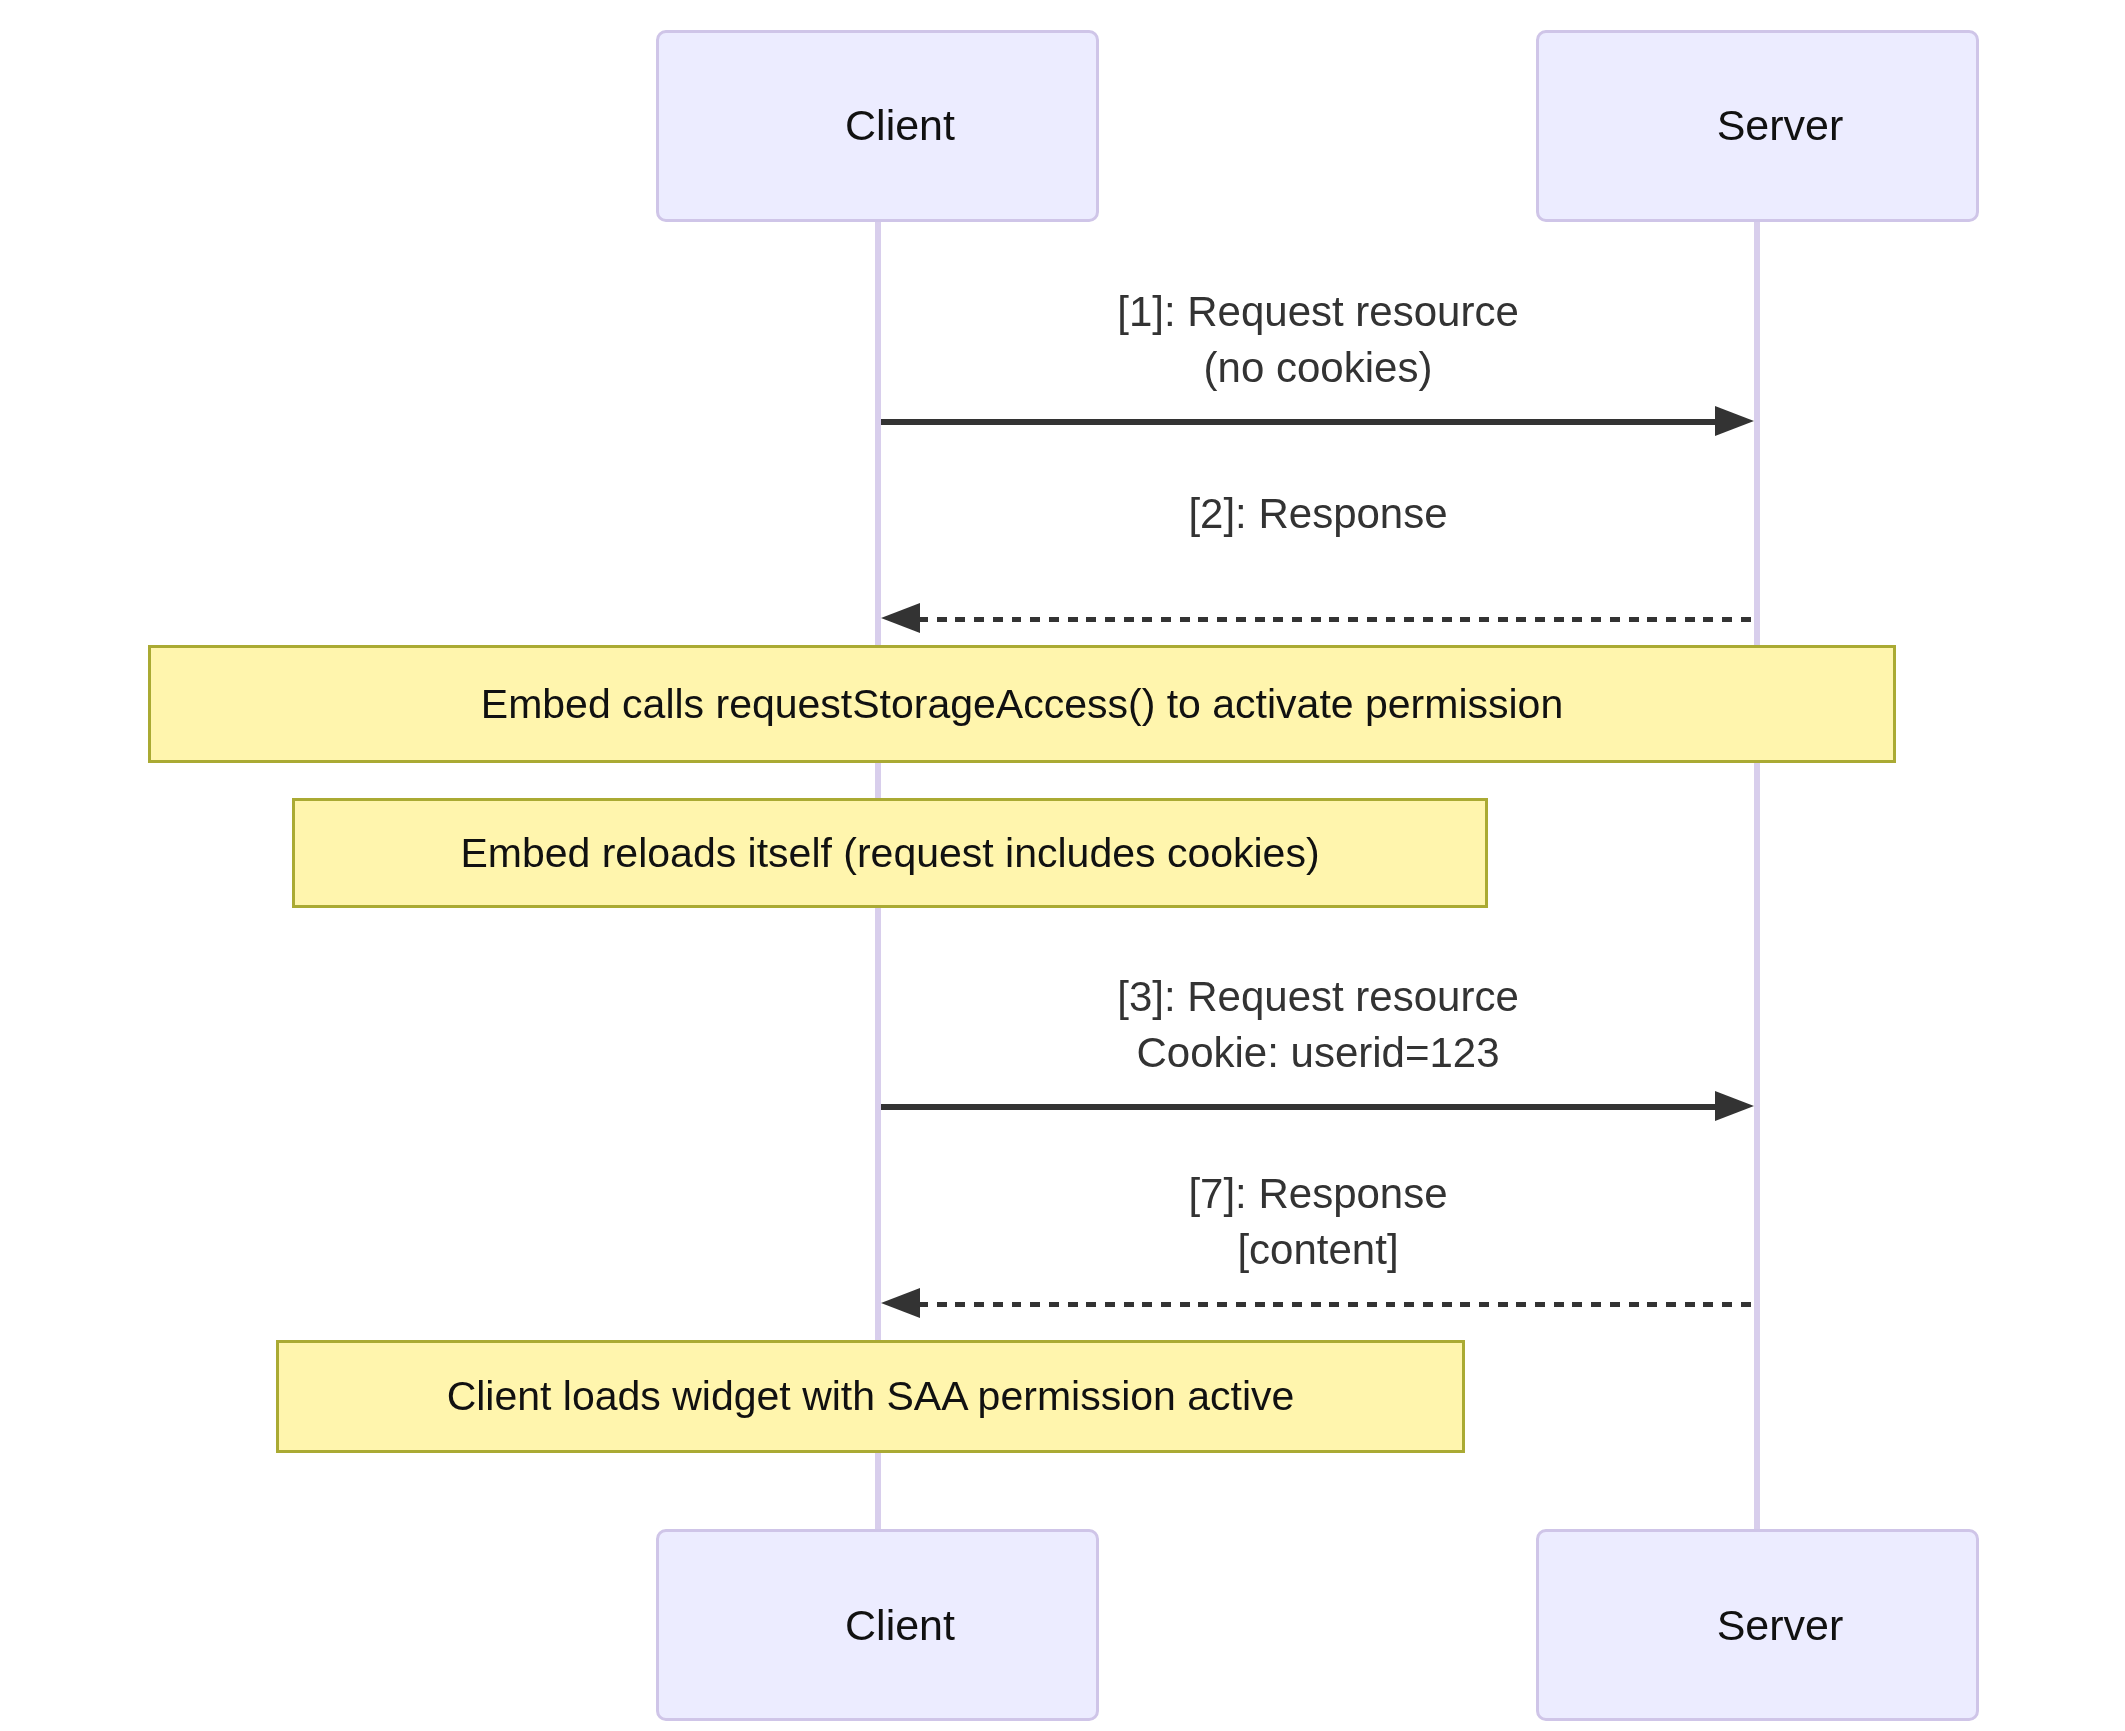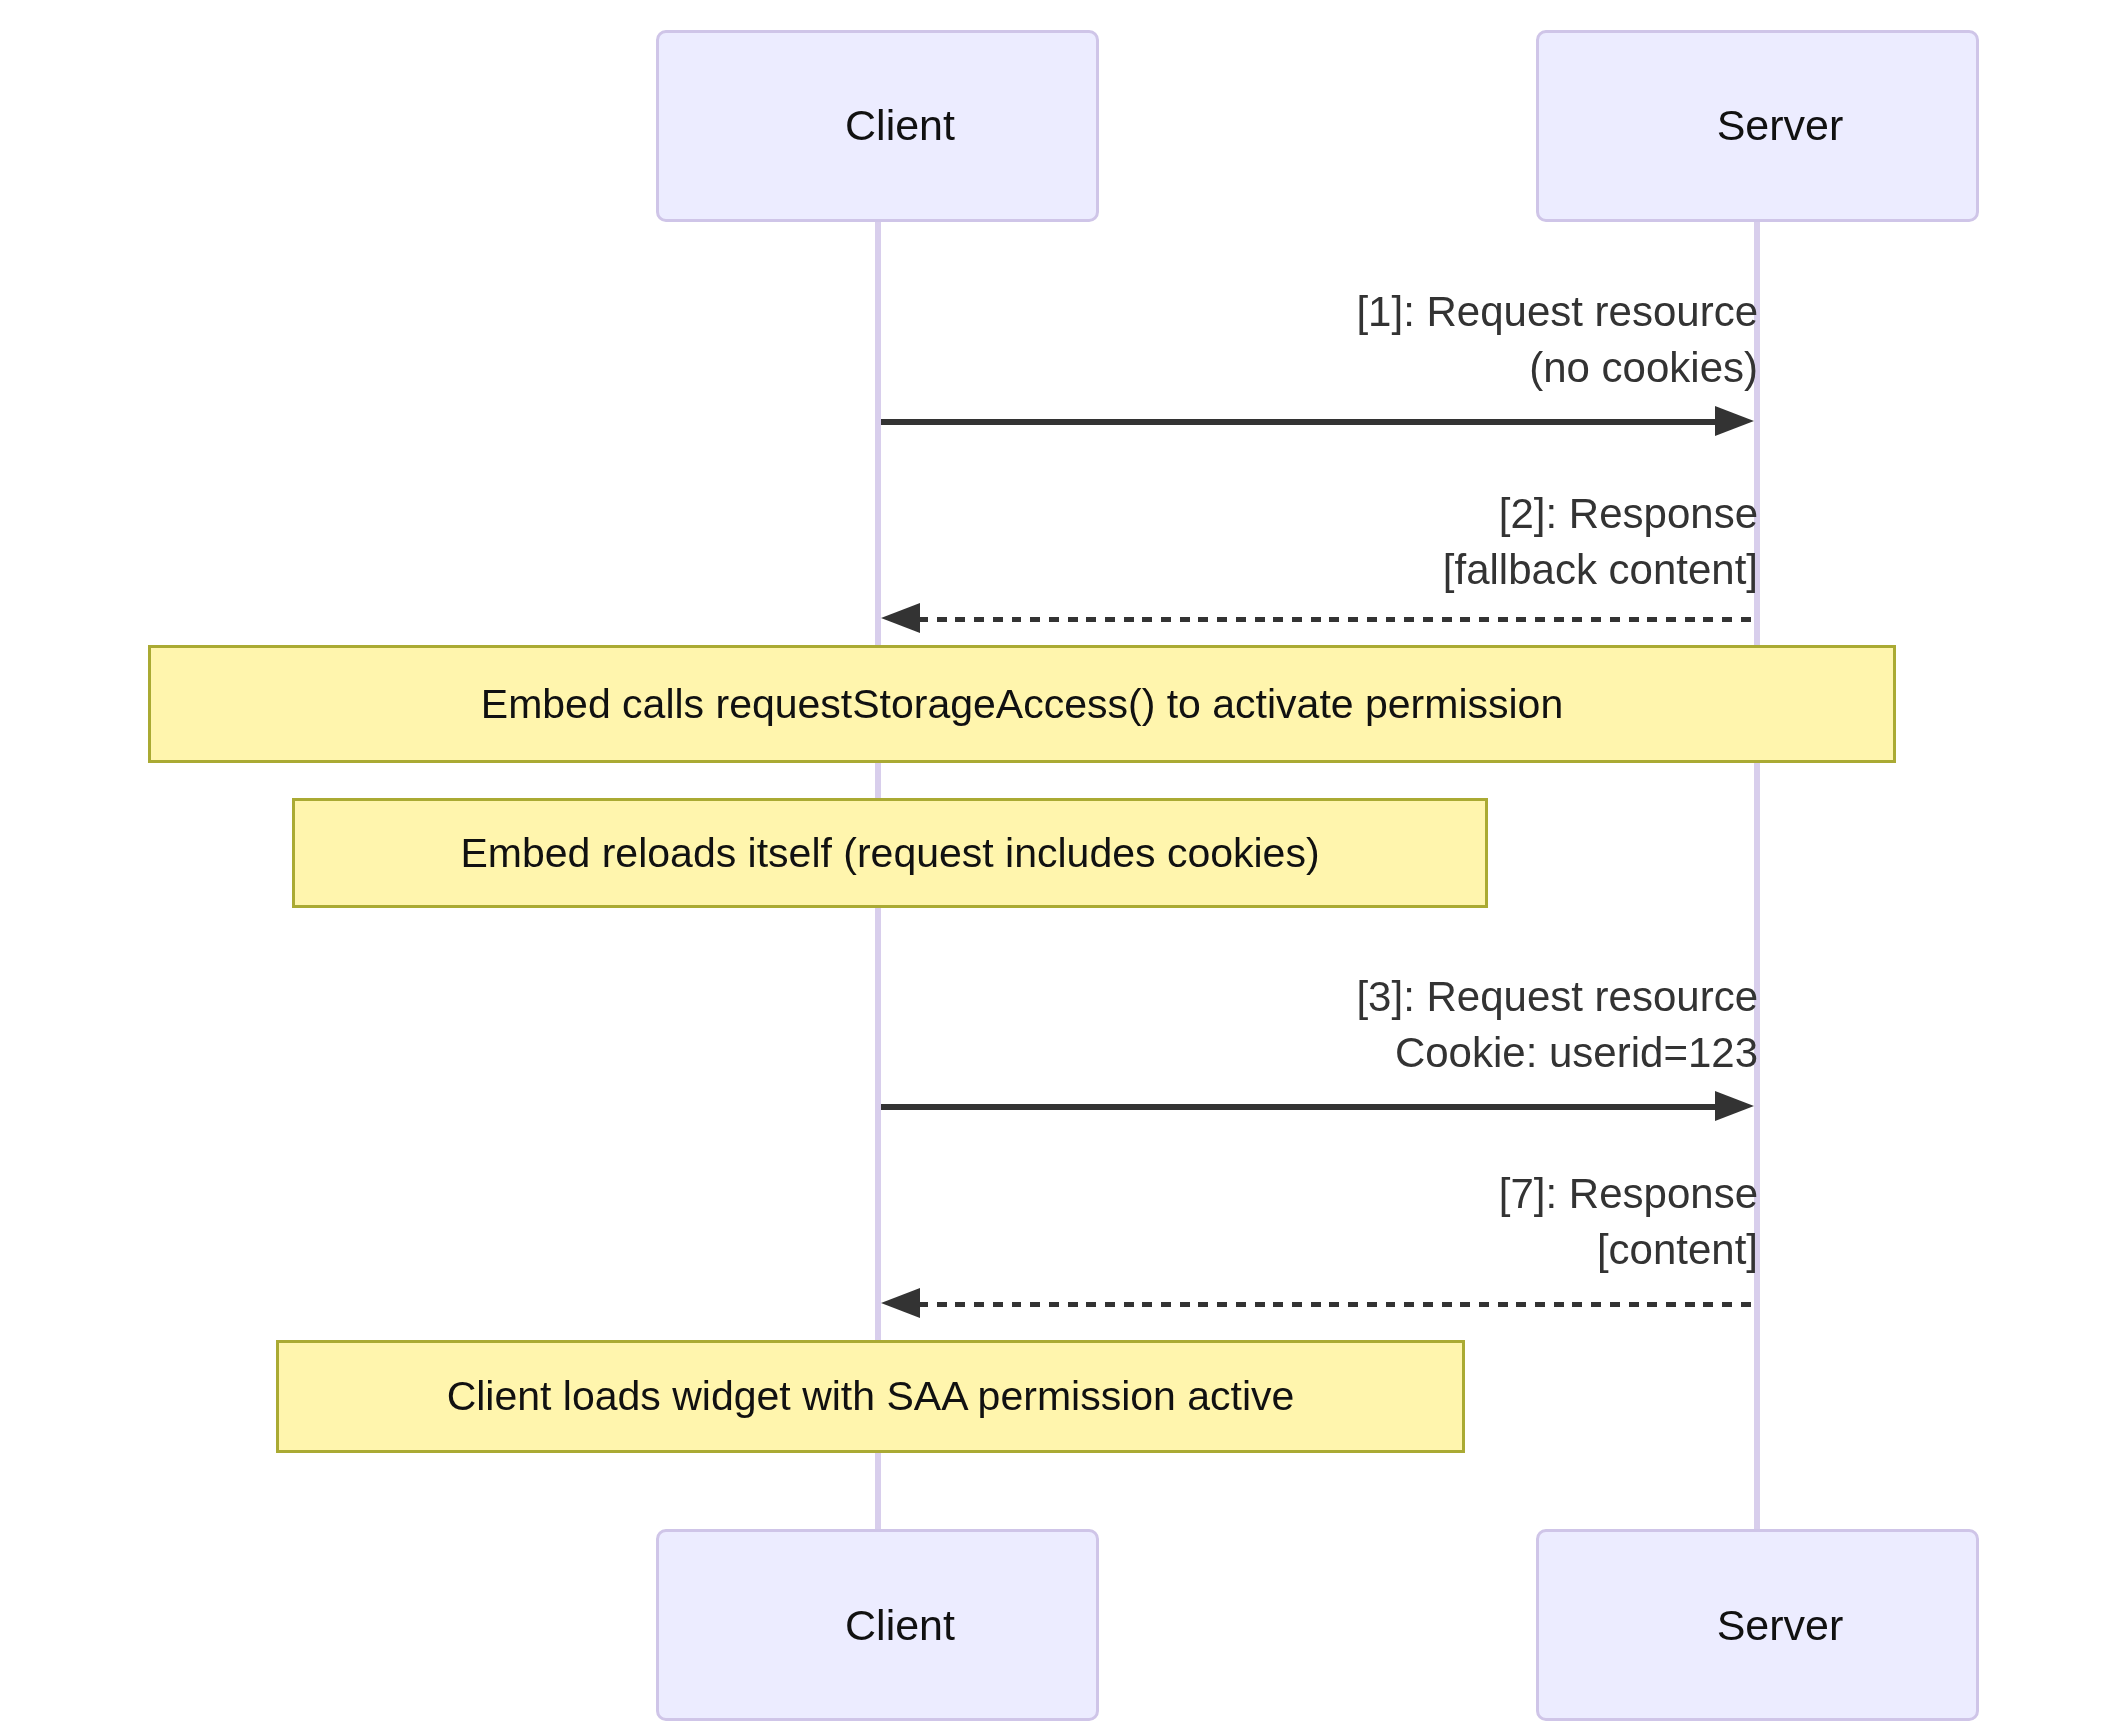--- a/index.html
+++ b/index.html
@@ -36,21 +36,21 @@
     justify-content: center;
     font-size: 43px;
     color: #111111;
     z-index: 3;
     padding-left: 45px;
   }
   .msg-label {
     position: absolute;
     left: 878px;
     width: 880px;
-    text-align: right;
+    text-align: center;
     font-size: 42px;
     line-height: 56px;
     color: var(--message-text, #333333);
     z-index: 2;
   }
   .msg-line {
     position: absolute;
     height: 5.9px;
     background: var(--arrow, #333333);
     z-index: 2;
@@ -114,21 +114,20 @@
 
   <div class="msg-label" style="top:284px;">
     <div>[1]: Request resource</div>
     <div>(no cookies)</div>
   </div>
   <div class="msg-line" style="left:881px; top:419px; width:837px;"></div>
   <div class="arrowhead-right" style="left:1715px; top:406px;"></div>
 
   <div class="msg-label" style="top:486px;">
     <div>[2]: Response</div>
-    <div>[fallback content]</div>
   </div>
   <div class="msg-line-dashed" style="left:918px; top:617px; width:836px;"></div>
   <div class="arrowhead-left" style="left:881px; top:603px;"></div>
 
   <div class="note-box" style="left:148px; top:645px; width:1748px; height:118px;">
     <span>Embed calls requestStorageAccess() to activate permission</span>
   </div>
 
   <div class="note-box" style="left:292px; top:798px; width:1196px; height:110px;">
     <span>Embed reloads itself (request includes cookies)</span>

